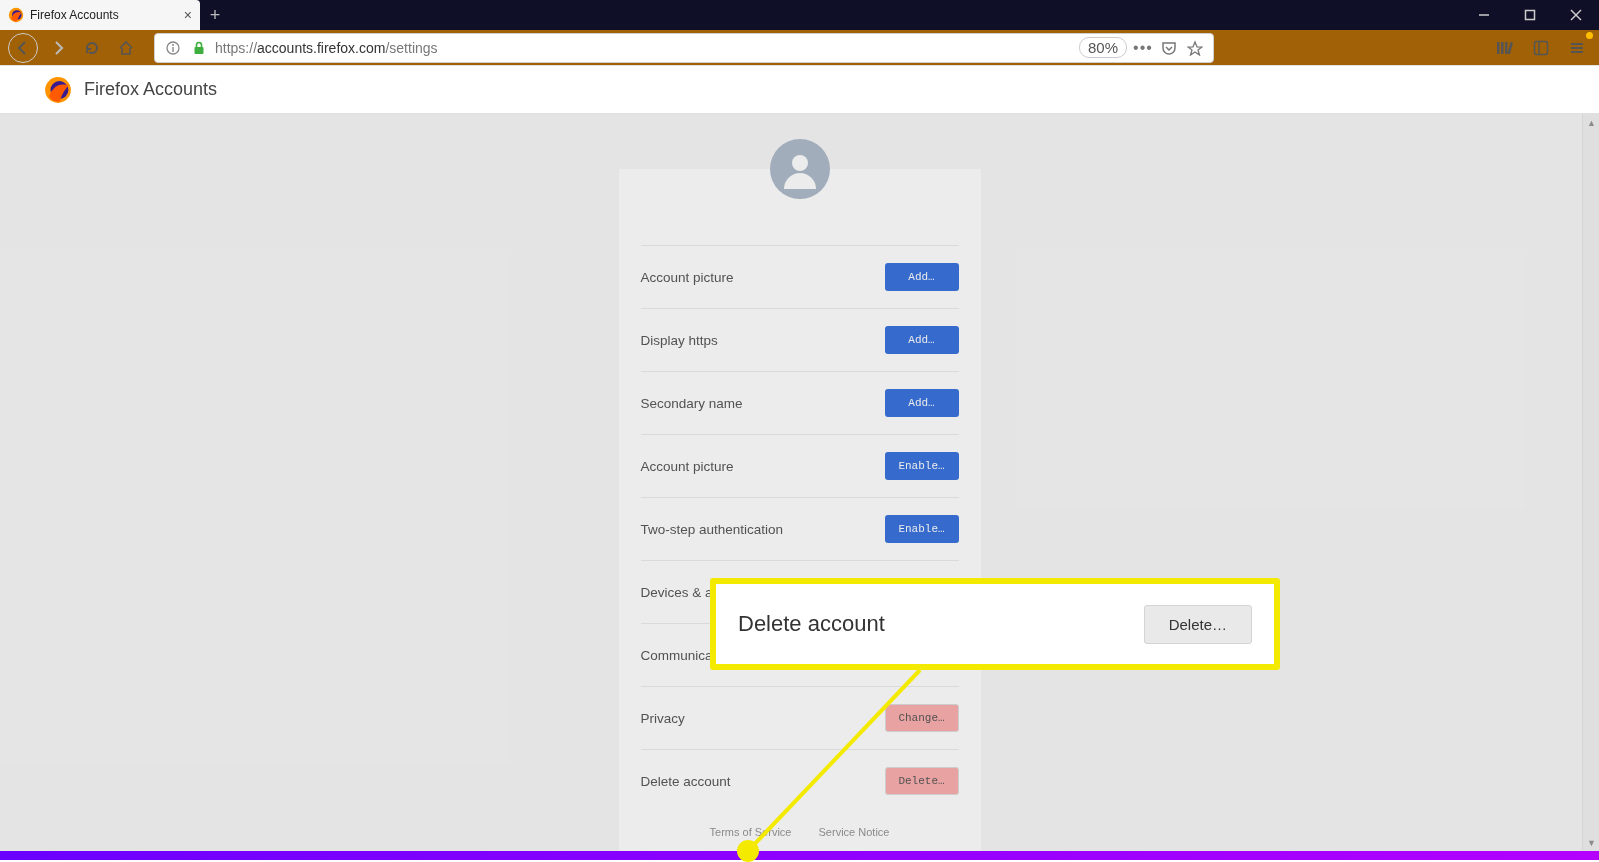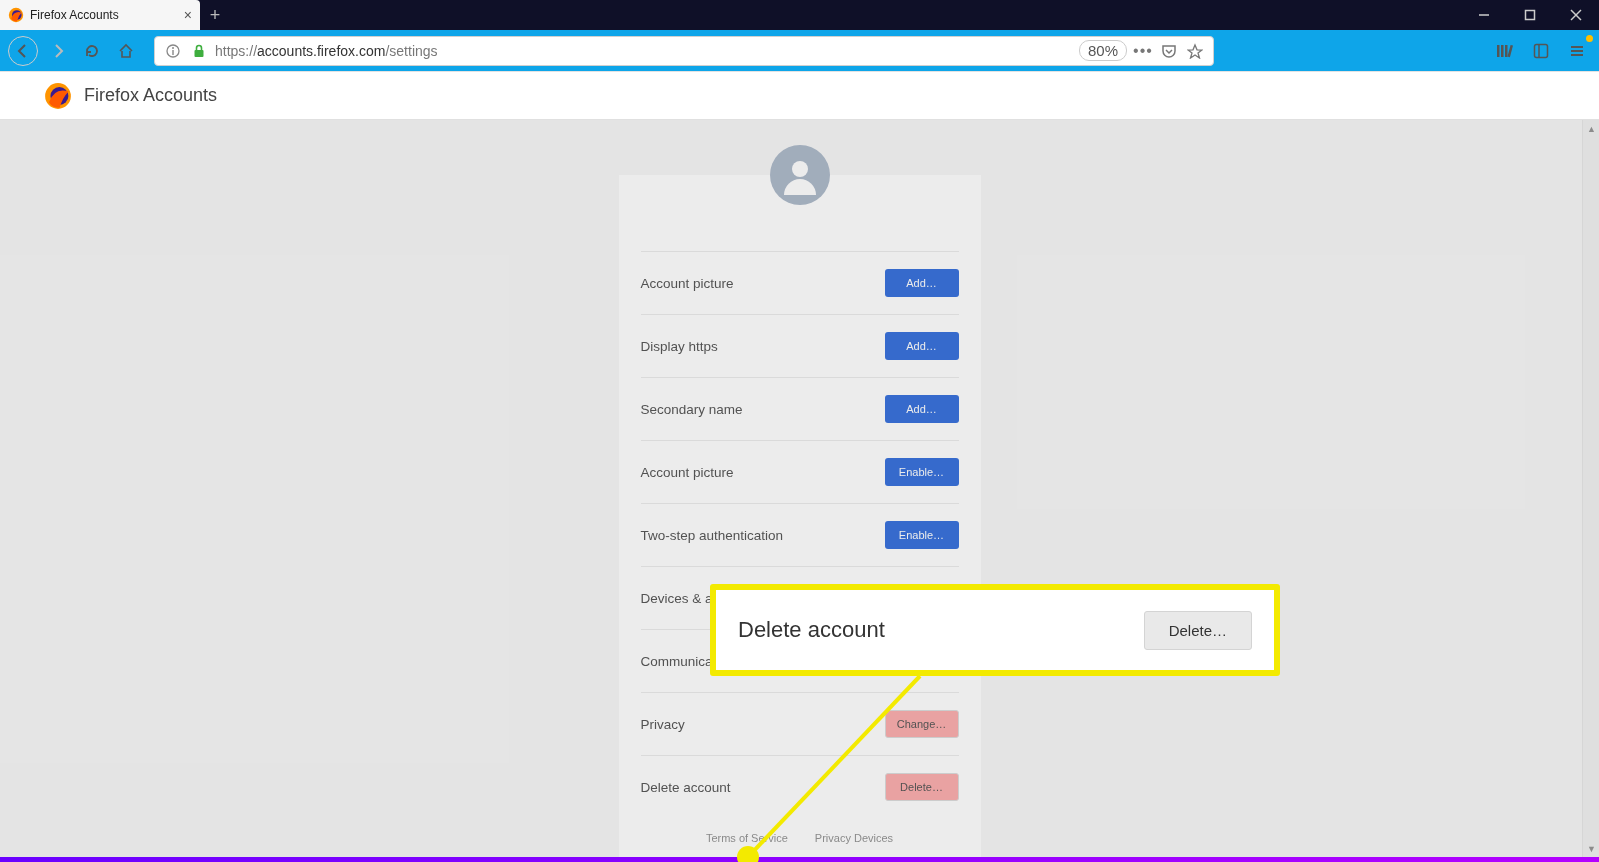--- a/index.html
+++ b/index.html
@@ -34,22 +34,22 @@
     color: #bbb;
     font-size: 18px;
     cursor: pointer;
   }
   .title-spacer { flex: 1; }
   .win-controls { display: flex; }
   .win-btn { width: 46px; display: flex; align-items: center; justify-content: center; color: #ccc; cursor: pointer; }
 
   
   .toolbar {
-    height: 42px;
-    background: #0ea5e9;
+    height: 36px;
+    background: #a16207;
     display: flex;
     align-items: center;
     padding: 0 8px;
     gap: 6px;
     border-bottom: 1px solid #e3e3e3;
   }
   .tool-btn {
     width: 28px; height: 28px;
     display: flex; align-items: center; justify-content: center;
     color: #555; border-radius: 4px; cursor: pointer;
@@ -129,21 +129,21 @@
   }
   .row:first-of-type { border-top: 1px solid #eaeaea; margin-top: 16px; align-items: center; }
   .row .label { font-size: 13.5px; color: #444; }
   .btn {
     min-width: 74px;
     height: 28px;
     border: none;
     border-radius: 3px;
     font-size: 11px;
     cursor: pointer;
-    display: flex; align-items: center; justify-content: center;
+    display: flex; align-items: center; justify-content: center; font-family: Liberation Mono, monospace;
   }
   .btn-blue { background: #2161d8; color: #fff; }
   .btn-grey { background: #fca5a5; color: #444; border: 1px solid #d8d8d8; }
 
   .footer-links {
     text-align: center;
     font-size: 11px;
     color: #888;
     margin-top: 14px;
   }
@@ -398,21 +398,21 @@
           <span class="label">Privacy</span>
           <button class="btn btn-grey">Change…</button>
         </div>
         <div class="row">
           <span class="label">Delete account</span>
           <button class="btn btn-grey">Delete…</button>
         </div>
       </div>
     <div class="footer-links">
       <a>Terms of Service</a>
-      <a>Privacy Devices</a>
+      <a>Service Notice</a>
     </div>
   </div>
 
   <div class="dim"></div>
 
   <svg class="leader-line" width="1599" height="862" style="left:0;top:0;">
     <line x1="748" y1="737" x2="920" y2="556" stroke="#f3ea00" stroke-width="4"></line>
   </svg>
   <div class="leader-dot" style="left:737px;top:726px;"></div>
 

